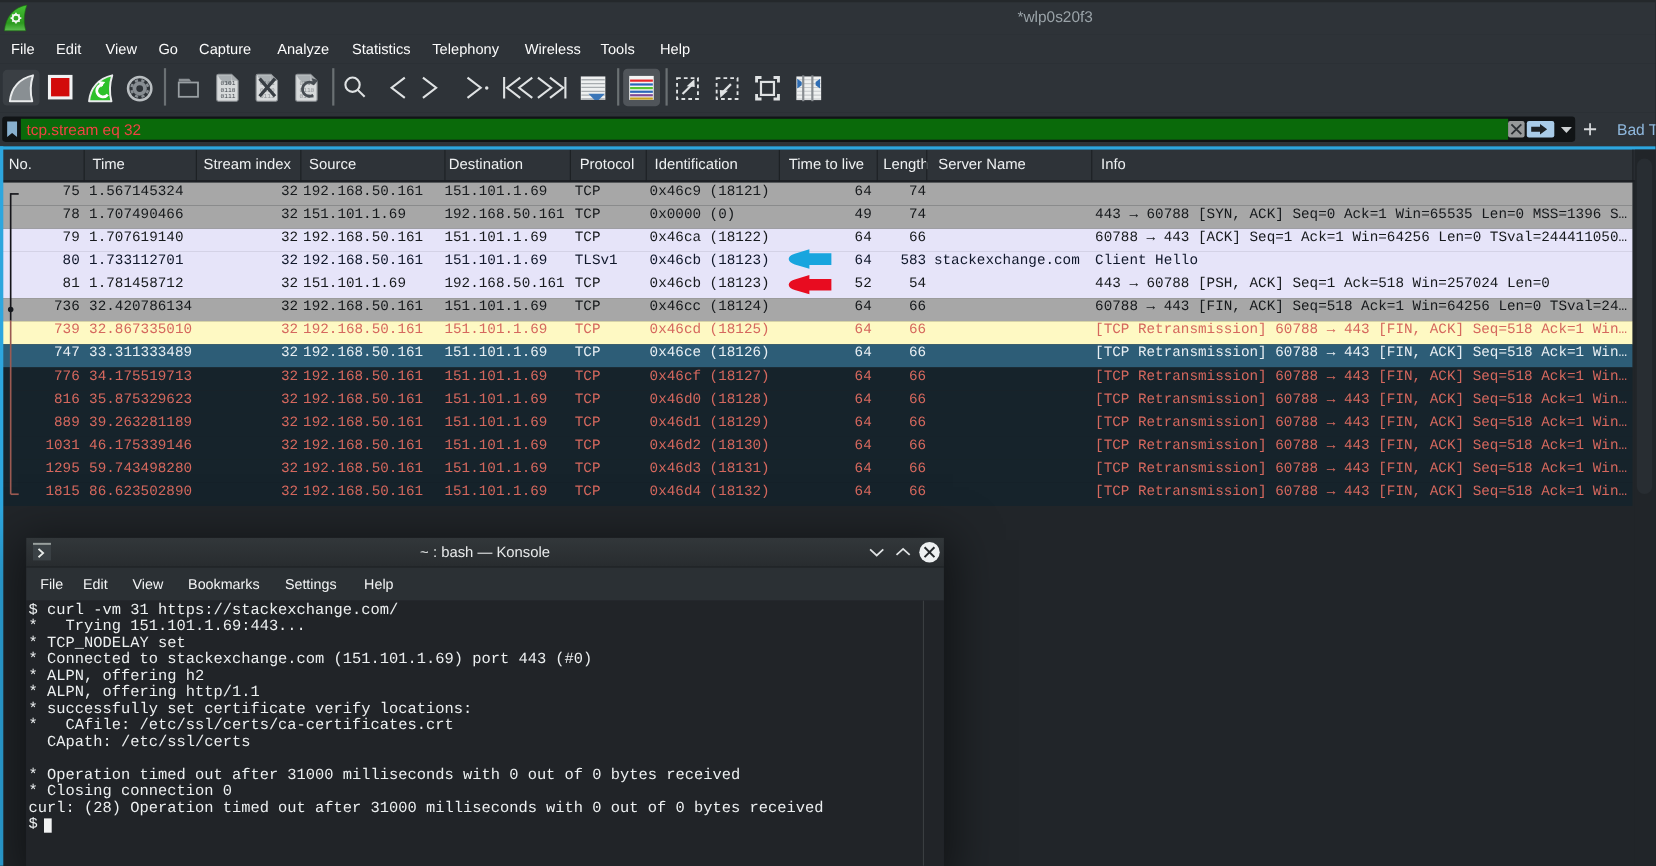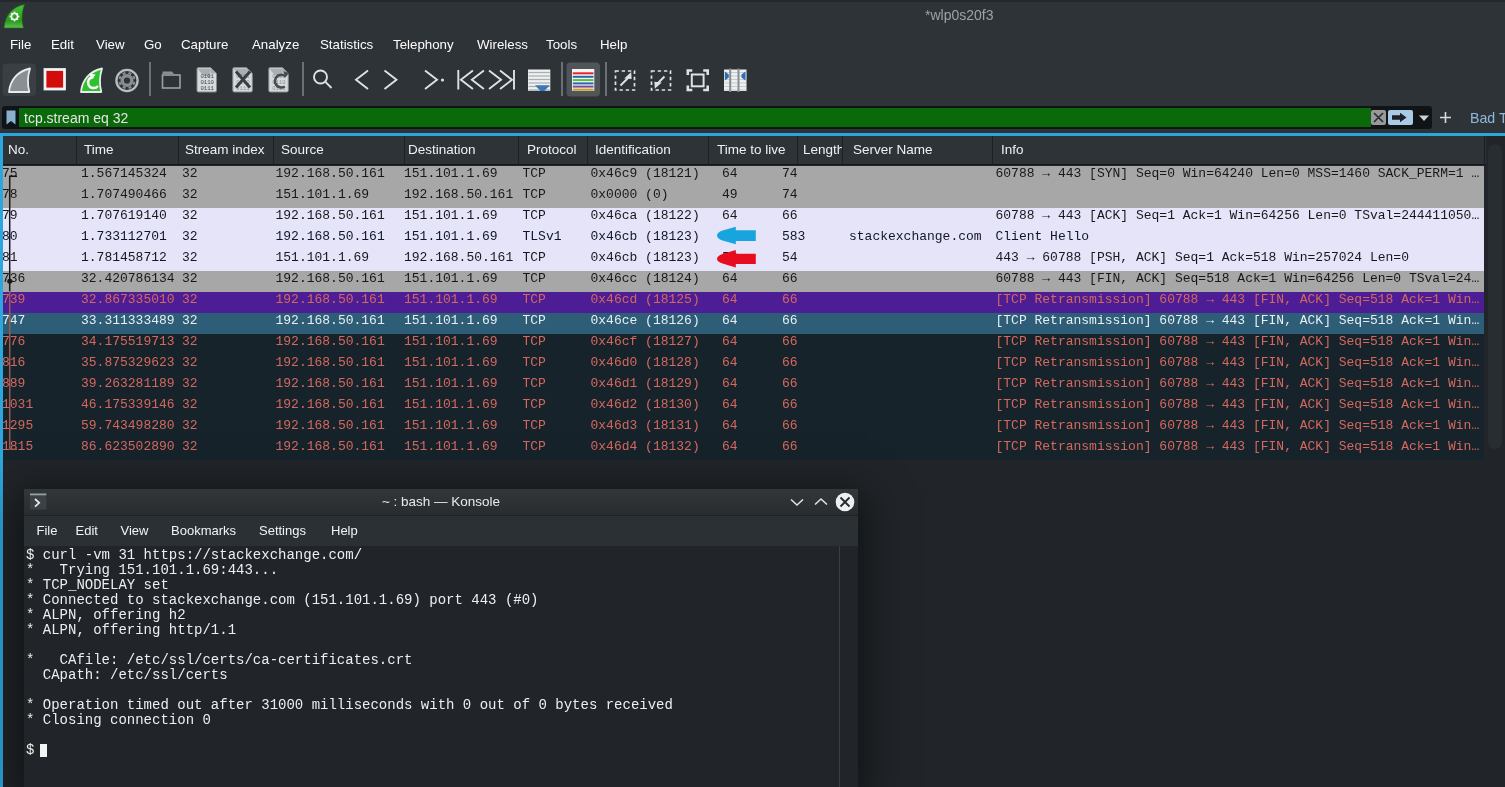--- a/index.html
+++ b/index.html
@@ -16,36 +16,36 @@
   .mitem { position:absolute; top:6px; color:#fcfcfc; font-size:13.3px; }
   #toolbar  { left:0; top:58px; width:1505px; height:44px; background:#2e3338; }
   .tsep { position:absolute; top:4px; width:2px; height:34px; background:#6a7073; }
 
   
   #filterrow { left:0; top:102px; width:1505px; height:31px; background:#2e3338; }
   #filterbox { position:absolute; left:2px; top:4px; width:1430px; height:23px;
                background:#111416; border-radius:3px; }
   #filtergreen { position:absolute; left:17px; top:2px; width:1352px; height:19px;
                  background:#0a6a0a; }
-  #filtertext { position:absolute; left:22px; top:4px; color:#e5e5e5; font-size:14px; }
+  #filtertext { position:absolute; left:22px; top:4px; color:#ef4444; font-size:14px; }
 
   
   #plist { left:0; top:133px; width:1505px; height:654px; background:#212529; }
   #plist-topline { left:0; top:133px; width:1505px; height:3px; background:#2da6de; }
   #plist-leftline { left:0; top:133px; width:2.5px; height:654px; background:#2da6de; }
   #plist-rightline { left:1484px; top:136px; width:1px; height:29px; background:#191d20; }
   #phead { left:2px; top:136px; width:1503px; height:28.5px; background:#2e3338;
            border-bottom:1px solid #14171a; }
   .hlabel { position:absolute; top:6px; color:#eef0f1; font-size:13.5px; white-space:nowrap; }
   .hdiv { position:absolute; top:0; width:1px; height:28.5px; background:#1c2023; }
   .prow { position:absolute; left:2px; width:1482px; height:21px;
           font-family:"Liberation Mono", monospace; font-size:13px; line-height:21px;
           white-space:nowrap; overflow:hidden; }
   .c { position:absolute; top:-2.5px; }
-  .r { }
+  .r { text-align:right; }
   #scrollbar { left:1486px; top:136px; width:19px; height:651px; background:#212529; }
   #scrollhandle { position:absolute; left:2px; top:8px; width:14px; height:305px;
                   background:#282d32; border-radius:7px; }
 
   
   #konsole { left:24px; top:489px; width:834px; height:298px;
              box-shadow:0 10px 40px 8px rgba(0,0,0,0.5); }
   #ktitle { position:absolute; left:0; top:0; width:834px; height:27px;
             background:linear-gradient(#32373a,#282c2f); border-bottom:1px solid #1f2225; }
   #ktitletext { position:absolute; left:0; top:5px; width:834px; text-align:center;
@@ -250,33 +250,33 @@
         <span class="c r" style="left:0;width:70.5px">75</span>
         <span class="c" style="left:79px">1.567145324</span>
         <span class="c r" style="left:180px;width:89px">32</span>
         <span class="c" style="left:273.5px">192.168.50.161</span>
         <span class="c" style="left:402px">151.101.1.69</span>
         <span class="c" style="left:520.5px">TCP</span>
         <span class="c" style="left:588.5px">0x46c9 (18121)</span>
         <span class="c r" style="left:720px;width:70.5px">64</span>
         <span class="c r" style="left:780px;width:60px">74</span>
         <span class="c" style="left:847px"></span>
-        <span class="c" style="left:993.5px">60788 → 443 [SYN] Seq=0 Win=64240 Len=0 MSS=1460 SACK_PERM=1 …</span>
       </div>
       <div class="prow" style="top:186.5px;background:#a7a7a7;color:#16191c">
         <span class="c r" style="left:0;width:70.5px">78</span>
         <span class="c" style="left:79px">1.707490466</span>
         <span class="c r" style="left:180px;width:89px">32</span>
         <span class="c" style="left:273.5px">151.101.1.69</span>
         <span class="c" style="left:402px">192.168.50.161</span>
         <span class="c" style="left:520.5px">TCP</span>
         <span class="c" style="left:588.5px">0x0000 (0)</span>
         <span class="c r" style="left:720px;width:70.5px">49</span>
         <span class="c r" style="left:780px;width:60px">74</span>
         <span class="c" style="left:847px"></span>
+        <span class="c" style="left:993.5px">443 → 60788 [SYN, ACK] Seq=0 Ack=1 Win=65535 Len=0 MSS=1396 S…</span>
       </div>
       <div class="prow" style="top:207.5px;background:#e6e4f9;color:#16191c">
         <span class="c r" style="left:0;width:70.5px">79</span>
         <span class="c" style="left:79px">1.707619140</span>
         <span class="c r" style="left:180px;width:89px">32</span>
         <span class="c" style="left:273.5px">192.168.50.161</span>
         <span class="c" style="left:402px">151.101.1.69</span>
         <span class="c" style="left:520.5px">TCP</span>
         <span class="c" style="left:588.5px">0x46ca (18122)</span>
         <span class="c r" style="left:720px;width:70.5px">64</span>
@@ -316,21 +316,21 @@
         <span class="c r" style="left:180px;width:89px">32</span>
         <span class="c" style="left:273.5px">192.168.50.161</span>
         <span class="c" style="left:402px">151.101.1.69</span>
         <span class="c" style="left:520.5px">TCP</span>
         <span class="c" style="left:588.5px">0x46cc (18124)</span>
         <span class="c r" style="left:720px;width:70.5px">64</span>
         <span class="c r" style="left:780px;width:60px">66</span>
         <span class="c" style="left:847px"></span>
         <span class="c" style="left:993.5px">60788 → 443 [FIN, ACK] Seq=518 Ack=1 Win=64256 Len=0 TSval=24…</span>
       </div>
-      <div class="prow" style="top:291.5px;background:#4c1d95;color:#d5685e">
+      <div class="prow" style="top:291.5px;background:#fef9c3;color:#d5685e">
         <span class="c r" style="left:0;width:70.5px">739</span>
         <span class="c" style="left:79px">32.867335010</span>
         <span class="c r" style="left:180px;width:89px">32</span>
         <span class="c" style="left:273.5px">192.168.50.161</span>
         <span class="c" style="left:402px">151.101.1.69</span>
         <span class="c" style="left:520.5px">TCP</span>
         <span class="c" style="left:588.5px">0x46cd (18125)</span>
         <span class="c r" style="left:720px;width:70.5px">64</span>
         <span class="c r" style="left:780px;width:60px">66</span>
         <span class="c" style="left:847px"></span>
@@ -467,22 +467,24 @@
       <span class="kmitem" style="left:235px">Settings</span>
       <span class="kmitem" style="left:307px">Help</span>
     </div>
     <div id="kterm">
         <div class="tline" style="top:2px">$ curl -vm 31 https://stackexchange.com/</div>
         <div class="tline" style="top:17px">*   Trying 151.101.1.69:443...</div>
         <div class="tline" style="top:32px">* TCP_NODELAY set</div>
         <div class="tline" style="top:47px">* Connected to stackexchange.com (151.101.1.69) port 443 (#0)</div>
         <div class="tline" style="top:62px">* ALPN, offering h2</div>
         <div class="tline" style="top:77px">* ALPN, offering http/1.1</div>
+        <div class="tline" style="top:92px">* successfully set certificate verify locations:</div>
         <div class="tline" style="top:107px">*   CAfile: /etc/ssl/certs/ca-certificates.crt</div>
         <div class="tline" style="top:122px">  CApath: /etc/ssl/certs</div>
         <div class="tline" style="top:152px">* Operation timed out after 31000 milliseconds with 0 out of 0 bytes received</div>
         <div class="tline" style="top:167px">* Closing connection 0</div>
+        <div class="tline" style="top:182px">curl: (28) Operation timed out after 31000 milliseconds with 0 out of 0 bytes received</div>
         <div class="tline" style="top:197px">$ </div>
         <div style="position:absolute;left:15.8px;top:198px;width:7px;height:13px;background:#f2f3f3"></div>
         <div style="position:absolute;left:814.6px;top:0px;width:1px;height:241px;background:#3a3e41"></div>
       </div>
   </div>
 </div>
 
 </body></html>

